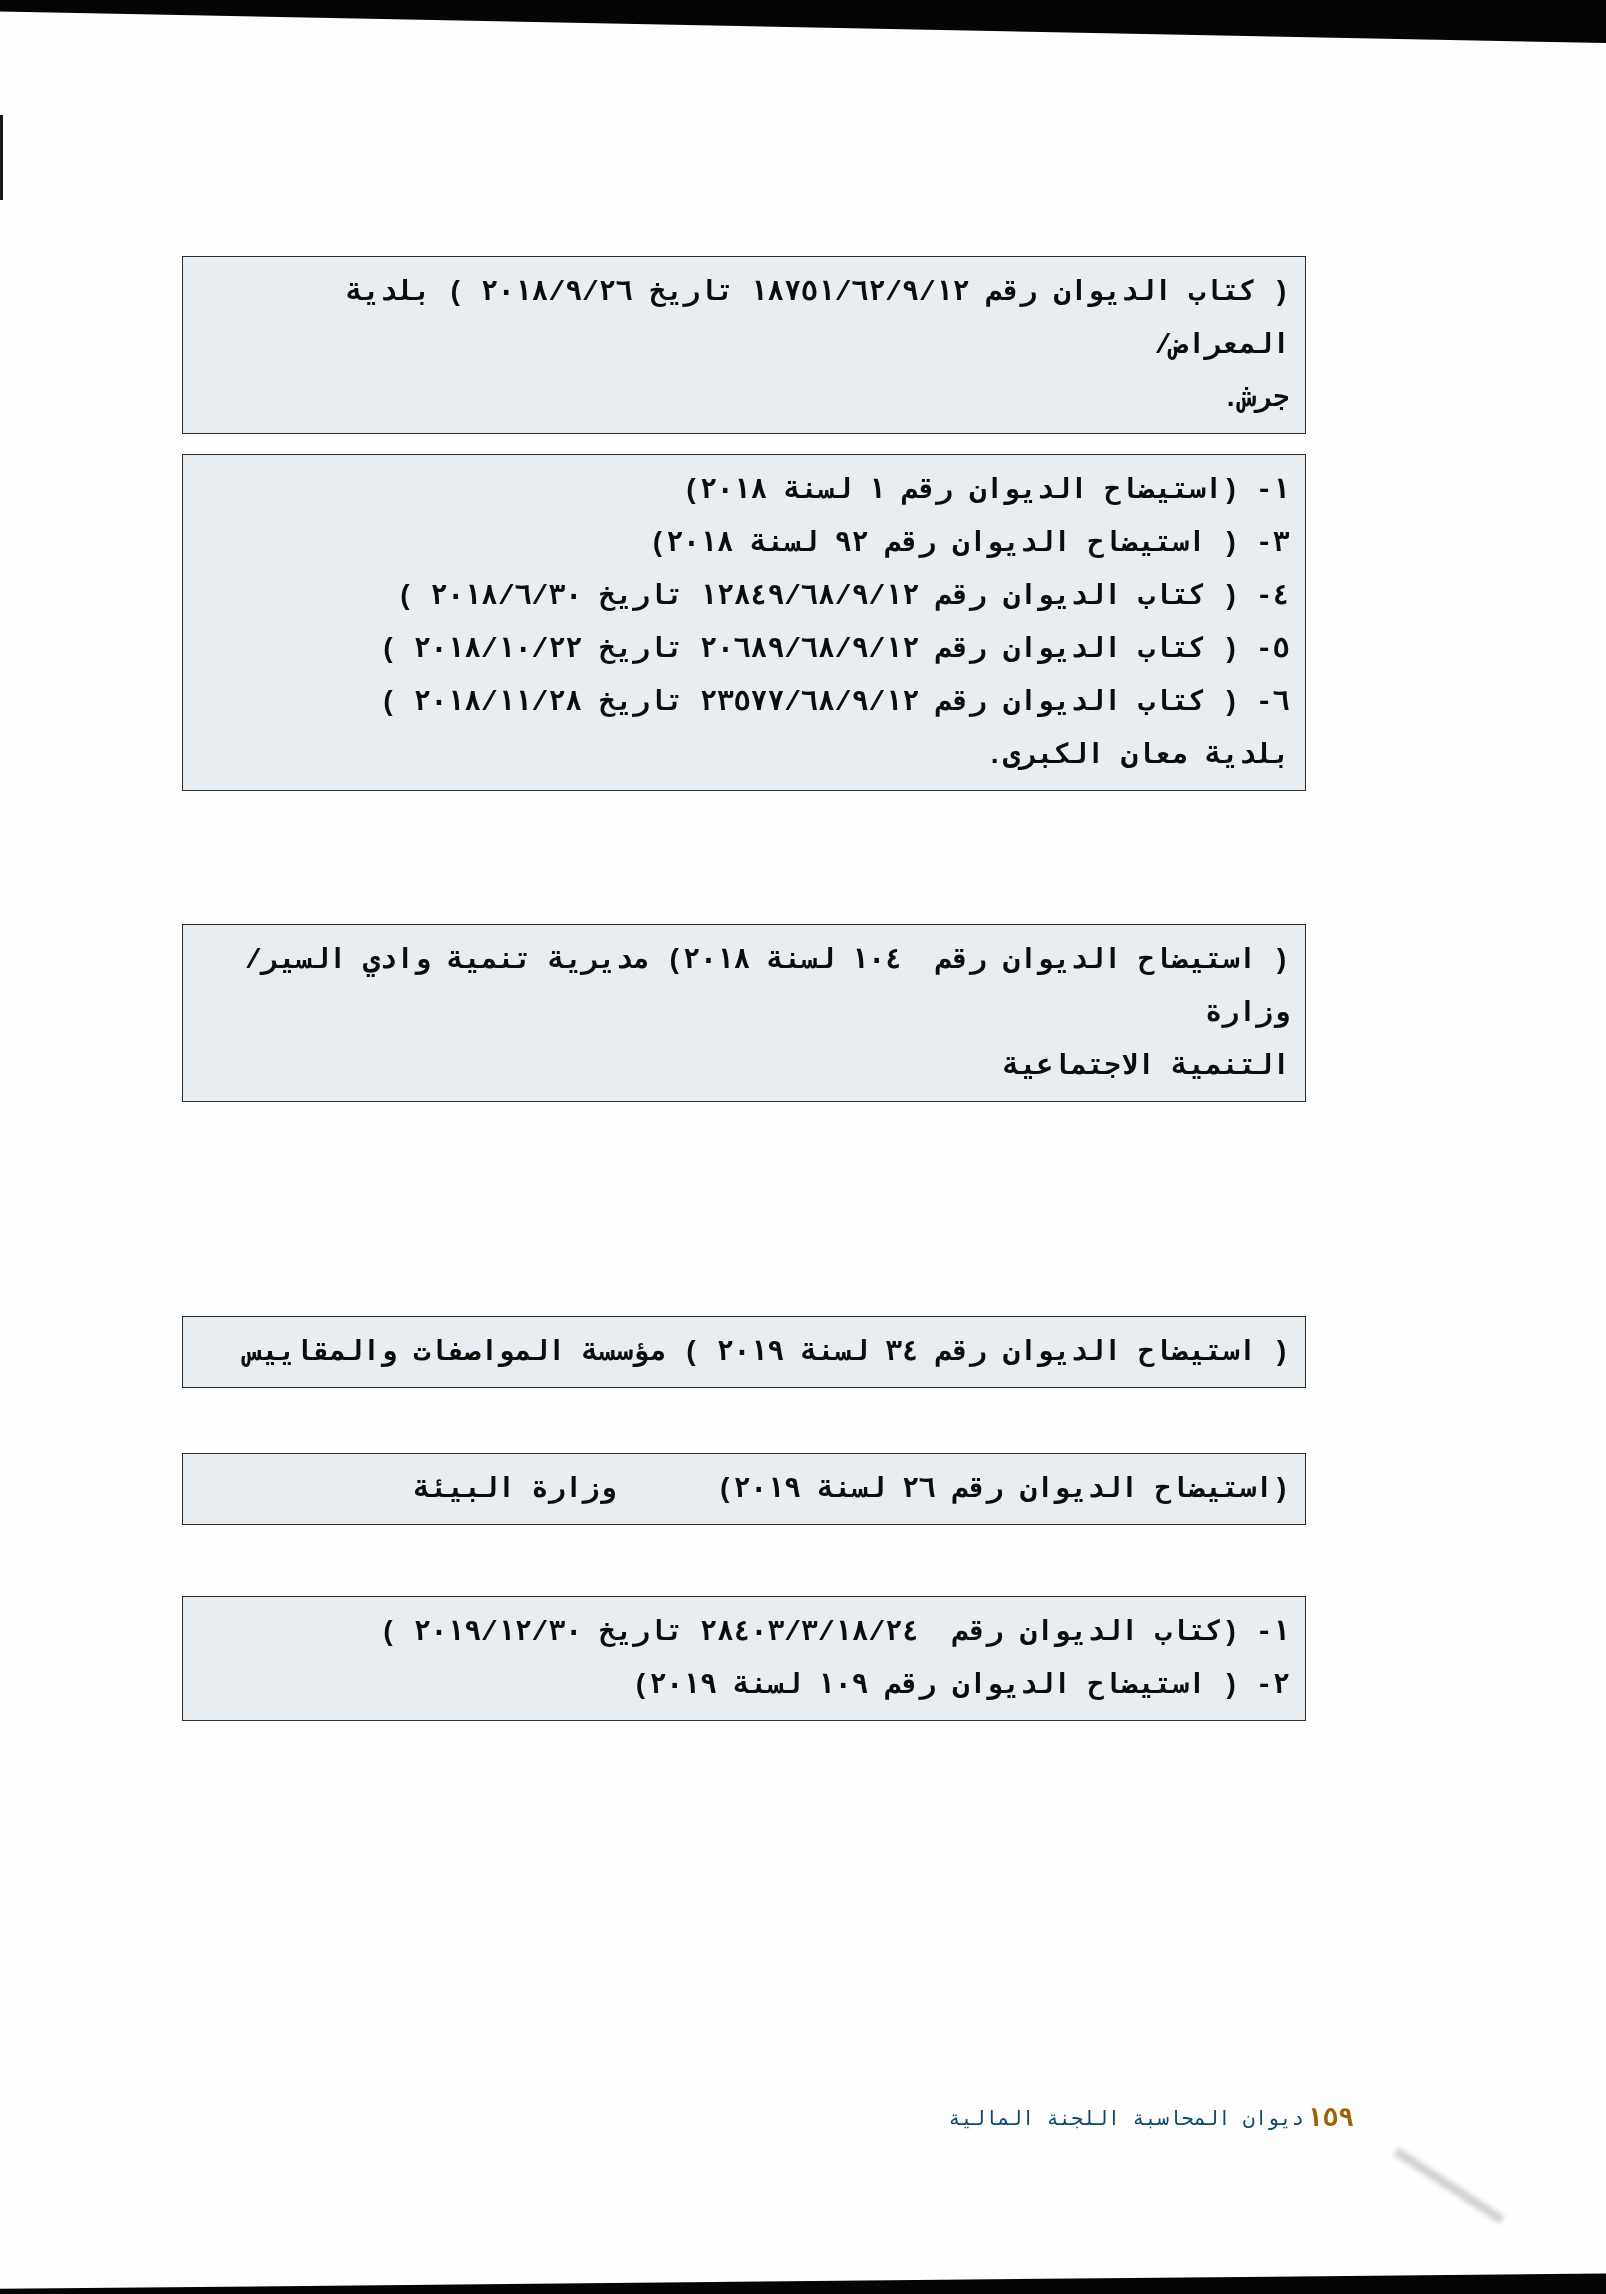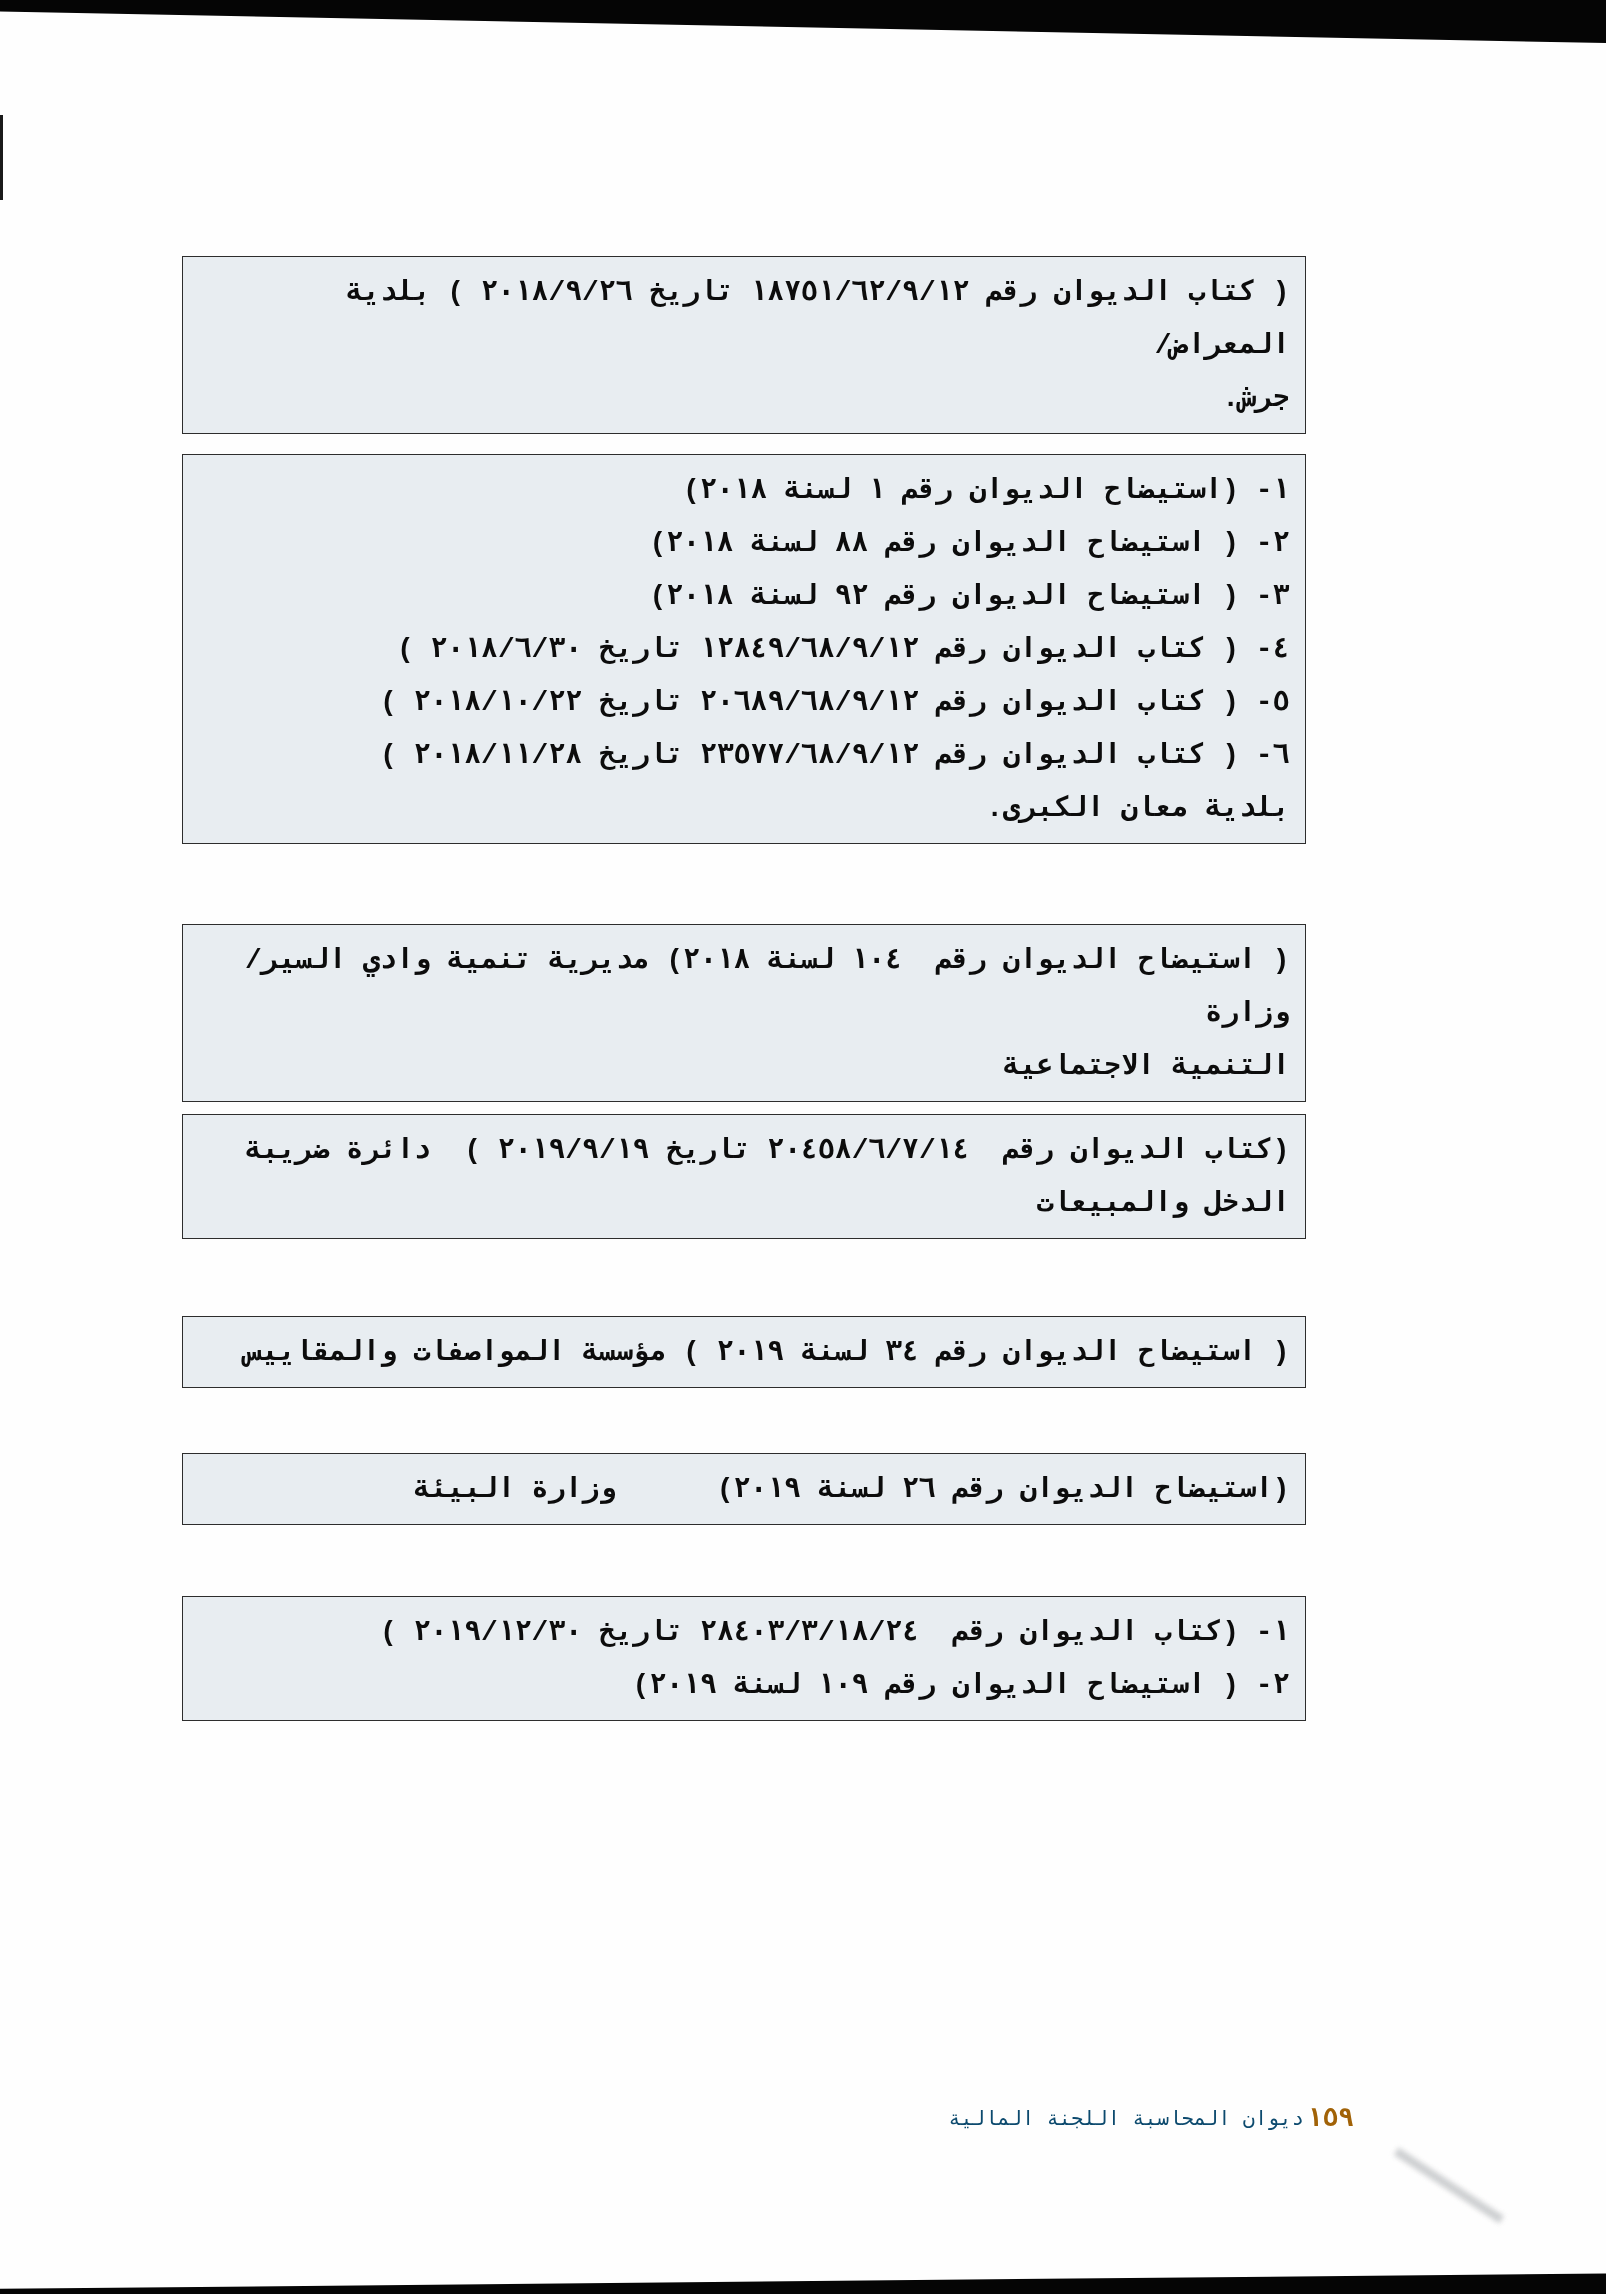--- a/index.html
+++ b/index.html
@@ -86,37 +86,32 @@
   <div class="scan-top"></div>
   <div class="scan-left"></div>
 
   <div class="tbox b1">
     <div class="line">( كتاب الديوان رقم ١٨٧٥١/٦٢/٩/١٢ تاريخ ٢٠١٨/٩/٢٦ ) بلدية المعراض/</div>
     <div class="line">جرش.</div>
   </div>
 
   <div class="tbox b2">
     <div class="line">١- (استيضاح الديوان رقم ١ لسنة ٢٠١٨)</div>
-    <div class="line">٢- ( استيضاح الديوان رقم ٨٨ لسنة ٢٠١٨)</div>
     <div class="line">٣- ( استيضاح الديوان رقم ٩٢ لسنة ٢٠١٨)</div>
     <div class="line">٤- ( كتاب الديوان رقم ١٢٨٤٩/٦٨/٩/١٢ تاريخ ٢٠١٨/٦/٣٠ )</div>
     <div class="line">٥- ( كتاب الديوان رقم ٢٠٦٨٩/٦٨/٩/١٢ تاريخ ٢٠١٨/١٠/٢٢ )</div>
     <div class="line">٦- ( كتاب الديوان رقم ٢٣٥٧٧/٦٨/٩/١٢ تاريخ ٢٠١٨/١١/٢٨ )</div>
     <div class="line">بلدية معان الكبرى.</div>
   </div>
 
   <div class="tbox b3">
     <div class="line">( استيضاح الديوان رقم&nbsp; ١٠٤ لسنة ٢٠١٨) مديرية تنمية وادي السير/ وزارة</div>
     <div class="line">التنمية الاجتماعية</div>
   </div>
 
-  <div class="tbox b4">
-    <div class="line">(كتاب الديوان رقم&nbsp; ٢٠٤٥٨/٦/٧/١٤ تاريخ ٢٠١٩/٩/١٩ )&nbsp; دائرة ضريبة</div>
-    <div class="line">الدخل والمبيعات</div>
-  </div>
 
   <div class="tbox b5">
     <div class="line">( استيضاح الديوان رقم ٣٤ لسنة ٢٠١٩ ) مؤسسة المواصفات والمقاييس</div>
   </div>
 
   <div class="tbox b6">
     <div class="line">(استيضاح الديوان رقم ٢٦ لسنة ٢٠١٩)&nbsp;&nbsp;&nbsp;&nbsp;&nbsp; وزارة البيئة</div>
   </div>
 
   <div class="tbox b7">

